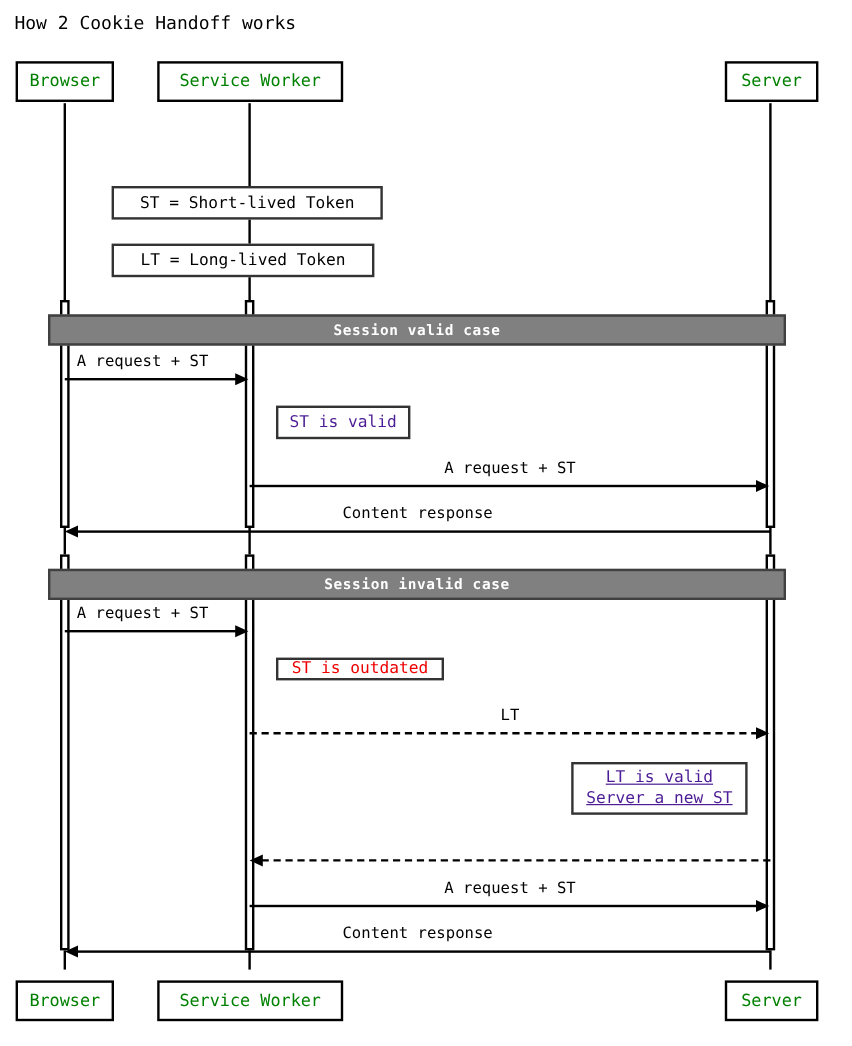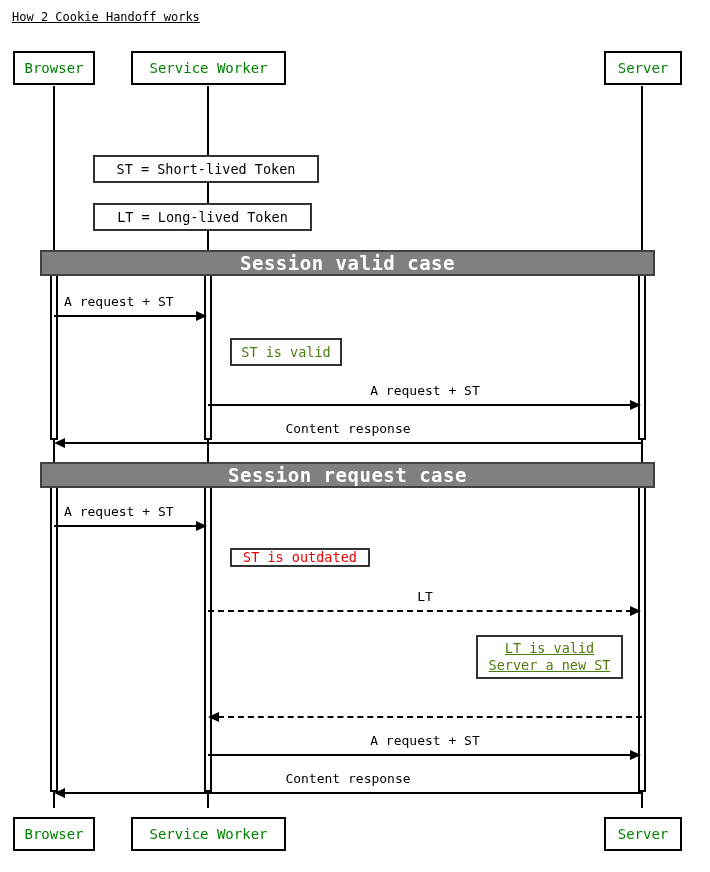--- a/index.html
+++ b/index.html
@@ -15,25 +15,24 @@
     position: relative;
     width: 710px;
     height: 872px;
     background: #ffffff;
     overflow: hidden;
   }
   .title {
     position: absolute;
     left: 12px;
     top: 10px;
-    font-size: 12px;
+    font-size: 15px;
     color: #000000;
     letter-spacing: 0px;
     white-space: pre;
-    text-decoration: underline;
   }
   
   .participant {
     position: absolute;
     box-sizing: border-box;
     border: 2px solid #000000;
     background: #ffffff;
     color: #008000;
     font-size: 14px;
     display: flex;
@@ -56,45 +55,46 @@
     border: 2px solid #000000;
     background: #ffffff;
   }
   
   .divider {
     position: absolute;
     box-sizing: border-box;
     background: #808080;
     border: 2px solid #404040;
     color: #ffffff;
-    font-size: 19px;
+    font-size: 12px;
     font-weight: bold;
     display: flex;
     align-items: center;
     justify-content: center;
     height: 26px;
     white-space: pre;
     letter-spacing: 0.5px;
+    margin-top: 12px;
   }
   
   .note {
     position: absolute;
     box-sizing: border-box;
     border: 2px solid #333333;
     background: #ffffff;
     font-size: 13.5px;
     display: flex;
     flex-direction: column;
     align-items: center;
     justify-content: center;
     white-space: pre;
     padding: 1px 6px;
     line-height: 1.25;
   }
-  .note.blue { color: #4d7c0f; }
+  .note.blue { color: #4c1d95; }
   .note.red  { color: #ee0000; }
   .note.black{ color: #000000; }
   
   .msg-line {
     position: absolute;
     height: 0;
     border-top: 2px solid #000000;
   }
   .msg-line.dashed {
     border-top: 2px dashed #000000;
@@ -172,21 +172,21 @@
 
   <div class="msg-label" style="left:208px; top:383px; width:434px;">A request + ST</div>
   <div class="msg-line" style="left:208px; top:404px; width:424px;"></div>
   <div class="arrowhead right" style="left:630px; top:400px;"></div>
 
   <div class="msg-label" style="left:54px; top:421px; width:588px;">Content response</div>
   <div class="msg-line" style="left:64px; top:442px; width:578px;"></div>
   <div class="arrowhead left" style="left:54px; top:438px;"></div>
 
   <div class="divider" style="left:40px; top:462px; width:615px;">
-    <span>Session request case</span>
+    <span>Session invalid case</span>
   </div>
 
   <div class="msg-label" style="left:54px; top:504px; width:154px; text-align:left; padding-left:10px; box-sizing:border-box;">A request + ST</div>
   <div class="msg-line" style="left:54px; top:525px; width:144px;"></div>
   <div class="arrowhead right" style="left:196px; top:521px;"></div>
 
   <div class="note red" style="left:230px; top:548px; width:140px; height:19px;">
     <span>ST is outdated</span>
   </div>
 

